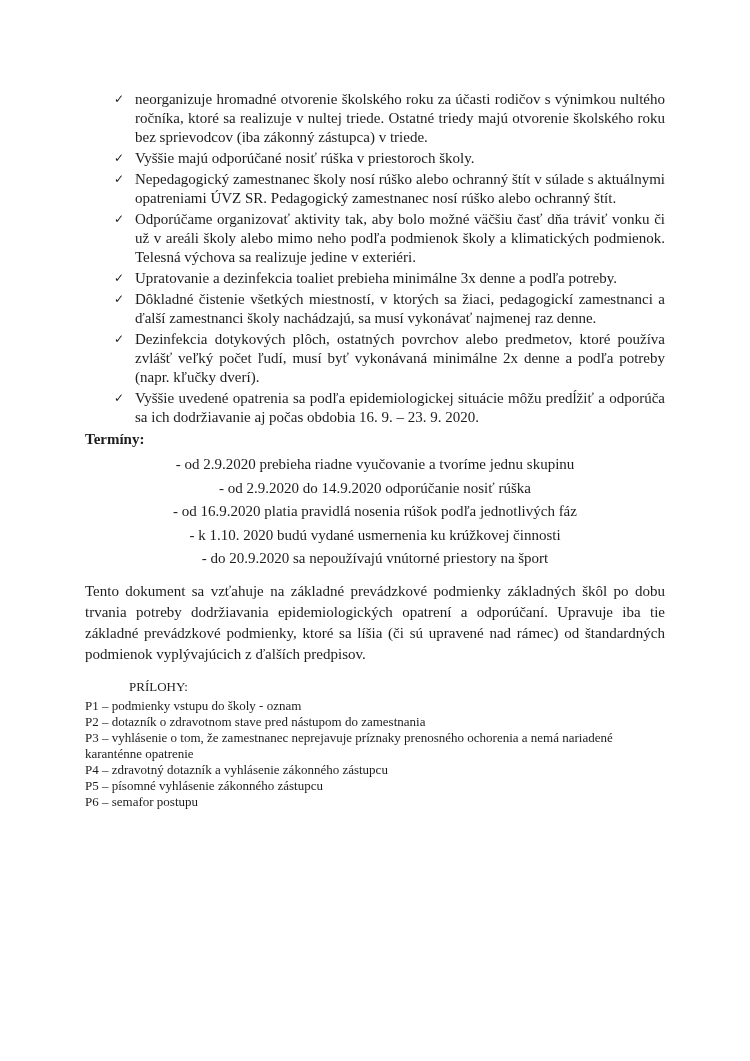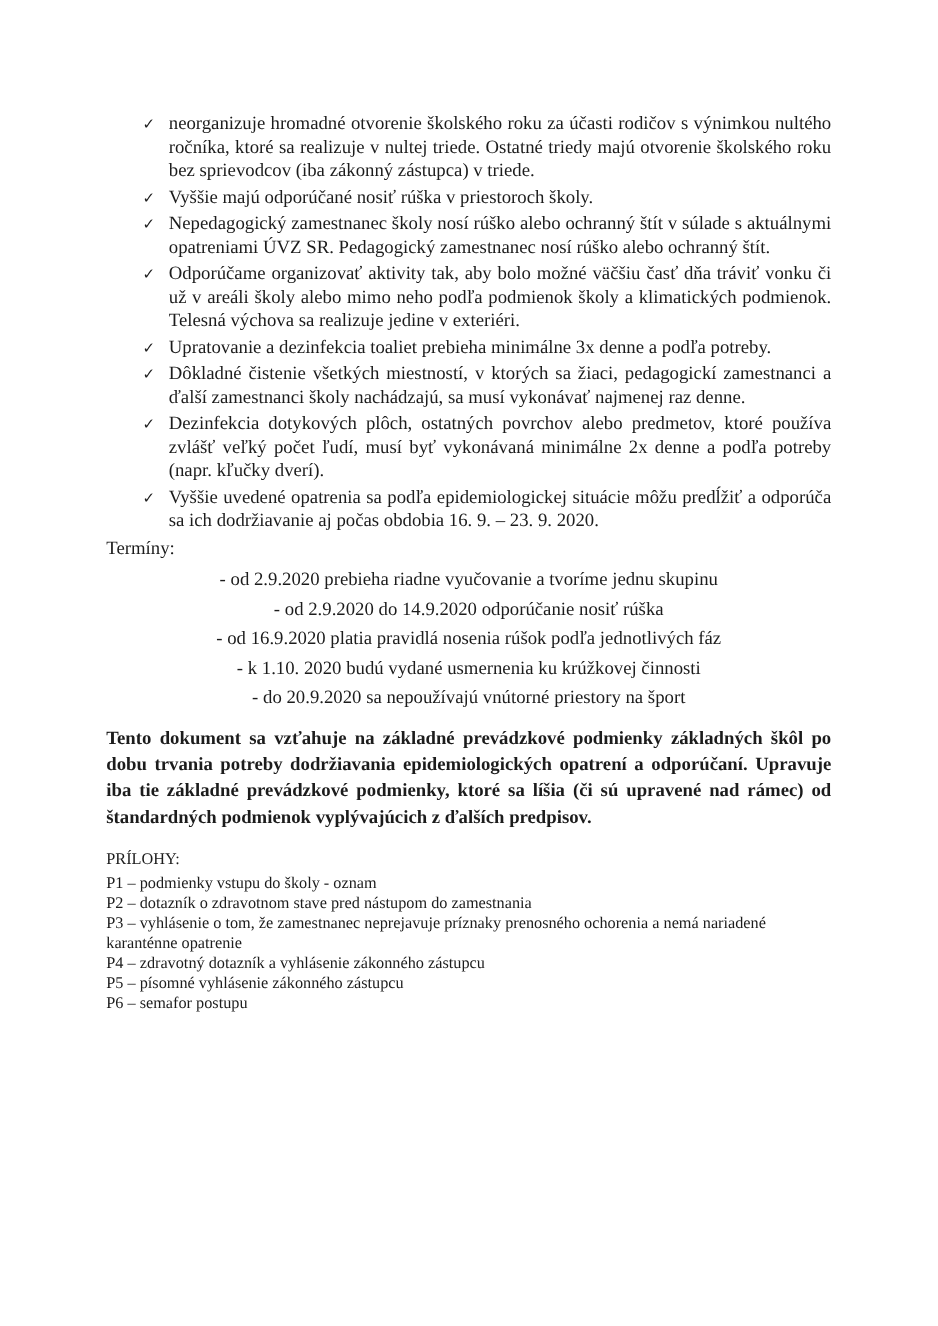--- a/index.html
+++ b/index.html
@@ -31,42 +31,42 @@
     font-family: "DejaVu Sans", sans-serif;
     font-size: 12px;
     line-height: 19px;
   }
   .bullet-text {
     flex: 1;
     line-height: 19px;
     text-align: justify;
   }
   .terminy-heading {
-    font-weight: normal;
+    font-weight: bold;
     line-height: 19px;
     margin: 3px 0 6px 0;
   }
   .term-list { margin: 0; text-align: center; }
   .term-line {
     line-height: 19px;
     margin-bottom: 4.5px;
   }
   .closing-paragraph {
     margin-top: 13px;
     line-height: 21px;
     text-align: justify;
-    font-weight: bold;
   }
   .prilohy {
     margin-top: 14px;
     font-size: 13px;
     line-height: 16px;
   }
   .prilohy-heading {
     margin-bottom: 3px;
+    margin-left: 44px;
   }
   .priloha-line { }
 </style>
 </head>
 <body>
 
 <div class="page">
 
   <div class="bullet-list">
 

